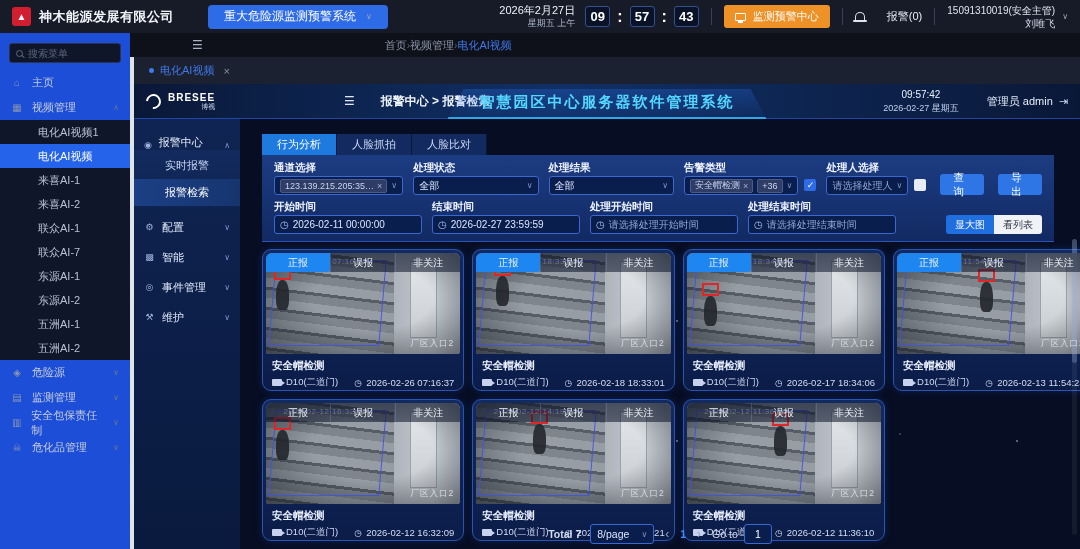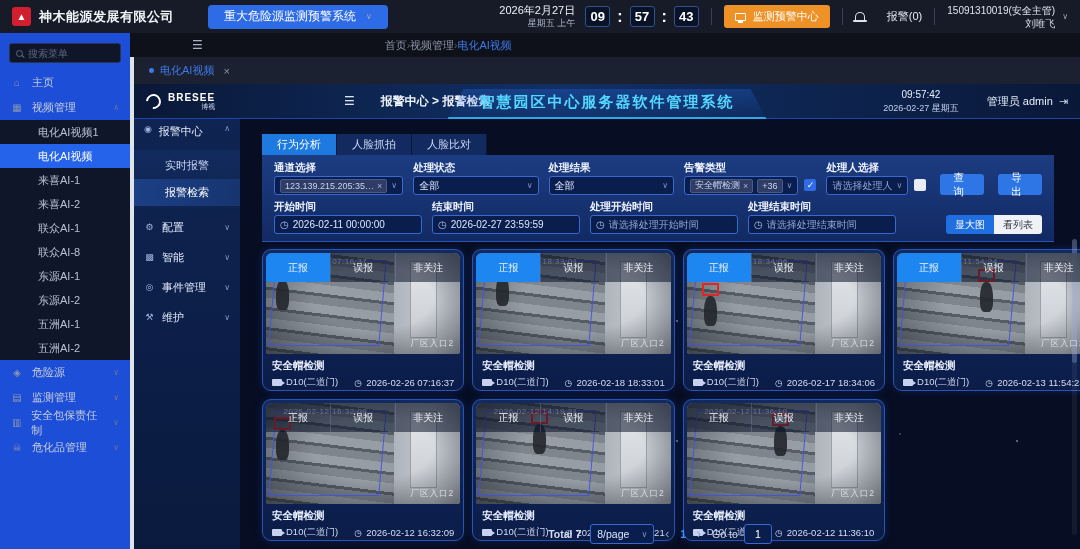--- a/index.html
+++ b/index.html
@@ -82,21 +82,21 @@
 .inner-crumb{color:#f0f4fc;font-size:12px;font-weight:bold;margin-left:26px}
 .inner-title{position:absolute;left:50%;top:5px;transform:translateX(-50%);color:#53d6ff;font-size:15px;font-weight:bold;letter-spacing:2px;padding:4px 32px 5px;background:linear-gradient(180deg,rgba(40,110,230,.30),rgba(40,110,230,.05));clip-path:polygon(16px 0,calc(100% - 16px) 0,100% 100%,0 100%);border-bottom:2px solid #2ea8e8;white-space:nowrap}
 .inner-clock{margin-left:auto;text-align:center;line-height:1.35;margin-right:28px}
 .ic1{color:#e8f0ff;font-size:10px}
 .ic2{color:#c2cfef;font-size:9px}
 .inner-admin{display:flex;align-items:center;gap:6px;color:#e6edfa;font-size:11px;cursor:pointer}
 .i-exit::before{content:"⇥";font-size:11px;color:#cfd8ee}
 
 .inner-body{display:flex;height:430px}
 .inner-side{width:106px;background:linear-gradient(180deg,#0f2452,#0a1a3e);flex-shrink:0;padding-top:5px}
-.ig-head{height:26px;display:flex;align-items:flex-start;gap:7px;padding:0 10px;color:#e8eefc;font-size:11px;cursor:pointer}
+.ig-head{height:26px;display:flex;align-items:flex-end;gap:7px;padding:0 10px;color:#e8eefc;font-size:11px;cursor:pointer}
 .ig-head .gi{font-size:9px;color:#9fb4e0;font-style:normal}
 .ig-head .sc{margin-left:auto;font-size:8px;color:#7e93c9}
 .ig-sub{background:linear-gradient(180deg,#122a5e,#0e2350);padding:2px 0;margin-bottom:4px}
 .ig-sub-item{height:27px;display:flex;align-items:center;justify-content:center;color:#c9d6f2;font-size:11px;cursor:pointer}
 .ig-sub-item.active{background:linear-gradient(90deg,#1c3f85,#16356f);color:#ffffff}
 .inner-menu-item{height:30px;display:flex;align-items:center;gap:7px;padding:0 10px;color:#dfe8fb;font-size:11px;cursor:pointer}
 .inner-menu-item .gi{width:11px;font-size:9px;color:#9fb4e0;text-align:center;font-style:normal}
 .inner-menu-item .sc{margin-left:auto;font-size:8px;color:#7e93c9}
 
 
@@ -135,21 +135,21 @@
 .shot{height:101px;border-radius:6px 6px 3px 3px;position:relative;overflow:hidden;background:#70767e}
 .stairs{position:absolute;top:0;bottom:0;left:0;width:66%;background:repeating-linear-gradient(187deg,#969da5 0 9px,#565d66 9px 12px,#7e858d 12px 20px)}
 .wall{position:absolute;top:0;bottom:0;left:66%;right:0;background:linear-gradient(90deg,#aeb4bb,#c6cbd1 60%,#b2b8bf)}
 .door{position:absolute;left:74%;top:8%;width:14%;height:76%;background:linear-gradient(180deg,#e4e7ea,#c9cdd2);border:1px solid #9aa1a9}
 .vign{position:absolute;inset:0;background:radial-gradient(ellipse at 55% 45%,transparent 40%,rgba(10,14,22,.55) 100%)}
 .zone{position:absolute;left:3%;top:7%;width:57%;height:85%;border:1px solid rgba(62,82,230,.9);transform:skewX(-5deg)}
 .dbox{position:absolute;left:var(--bx,5%);top:var(--by,12%);width:17px;height:13px;border:2px solid #e02626;z-index:2}
 .person{position:absolute;left:calc(var(--bx,5%) + 2px);top:calc(var(--by,12%) + 13px);width:13px;height:30px;background:#22262c;border-radius:45% 45% 30% 30%;opacity:.9;z-index:1}
 .osd{position:absolute;top:4px;left:9%;right:2px;color:rgba(255,255,255,.78);font-size:8px;letter-spacing:.5px;white-space:nowrap;overflow:hidden;z-index:2}
 .wm{position:absolute;right:6px;bottom:4px;color:rgba(235,240,245,.8);font-size:8.5px;letter-spacing:1px;z-index:2}
-.btn-row{position:absolute;top:0;left:0;right:0;height:29px;display:flex;z-index:3}
+.btn-row{position:absolute;top:0;left:0;right:0;height:19px;display:flex;z-index:3}
 .cbtn{flex:1;display:flex;align-items:center;justify-content:center;color:#f0f4fa;font-size:10px;background:rgba(10,18,40,.55);cursor:pointer}
 .cbtn + .cbtn{border-left:1px solid rgba(120,140,180,.35)}
 .card.confirmed .cbtn-confirm{background:#1e86f0;border-radius:5px 0 2px 0}
 .card-foot{padding:5px 6px 0}
 .cf1{color:#e9efff;font-size:10.5px;font-weight:bold}
 .cf2{display:flex;align-items:center;gap:4px;color:#d4ddf5;font-size:9.5px;margin-top:3px;white-space:nowrap}
 .cam-ic{width:10px;height:7px;background:#c6d2ee;border-radius:1px;position:relative;flex-shrink:0}
 .cam-ic::after{content:"";position:absolute;right:-3px;top:1.5px;border-left:3px solid #c6d2ee;border-top:2px solid transparent;border-bottom:2px solid transparent}
 .cf2 .gap{width:8px}
 .cf2 .ci{color:#c6d2ee;font-size:9px;font-style:normal}
@@ -252,21 +252,21 @@
 
         <div class="sub-item">
           <span>来喜AI-2</span>
         </div>
 
         <div class="sub-item">
           <span>联众AI-1</span>
         </div>
 
         <div class="sub-item">
-          <span>联众AI-8</span>
+          <span>联众AI-7</span>
         </div>
 
         <div class="sub-item">
           <span>东源AI-1</span>
         </div>
 
         <div class="sub-item">
           <span>东源AI-2</span>
         </div>
 

